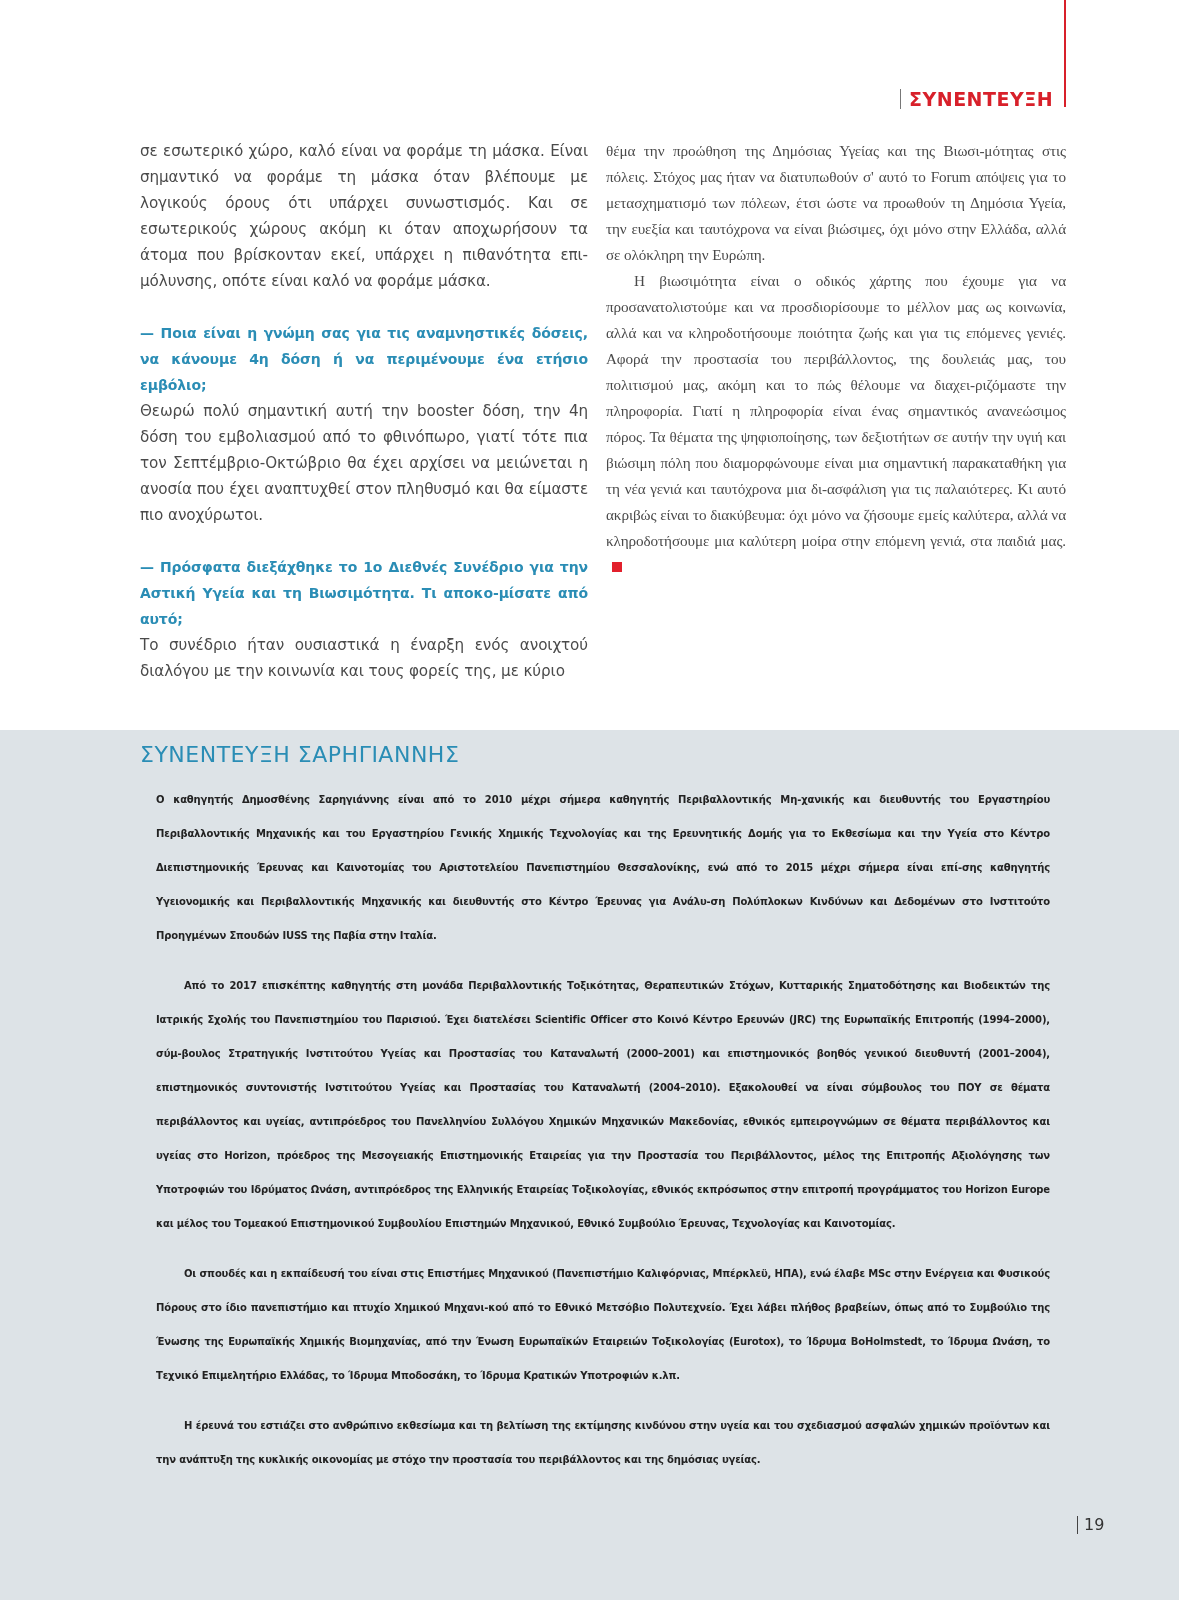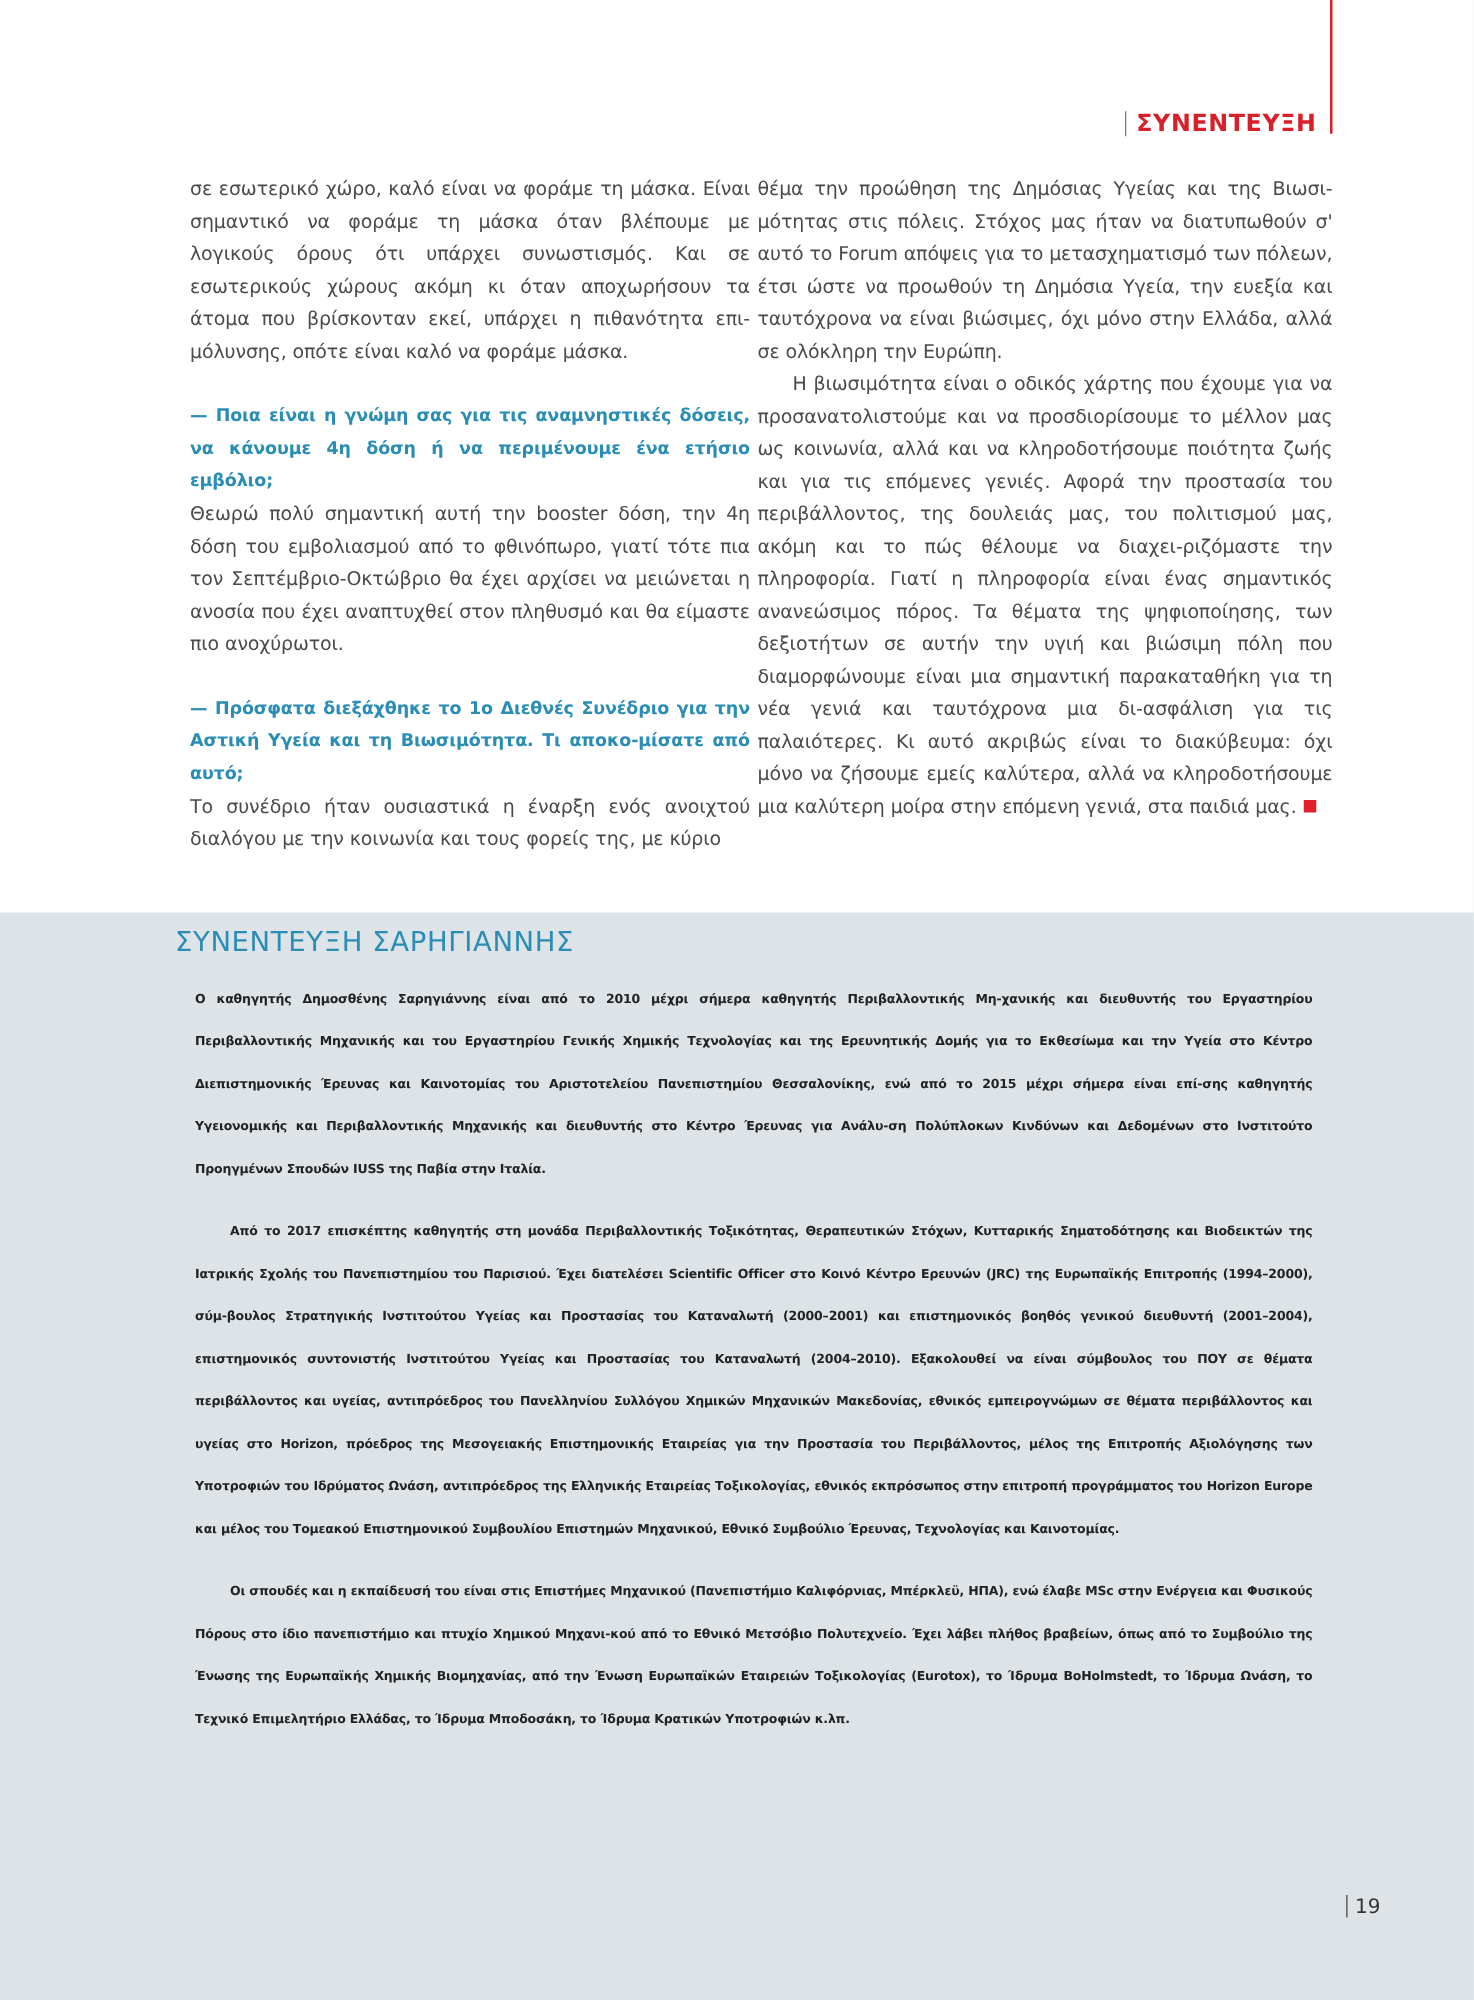--- a/index.html
+++ b/index.html
@@ -7,22 +7,22 @@
     width: 1179px; height: 1600px; position: relative; overflow: hidden;
     background: #ffffff; color: #3a3a3a;
     font-family: "DejaVu Sans", sans-serif;
   }
   .red-vline { position: absolute; left: 1064px; top: 0; width: 2px; height: 107px; background: #d8202a; }
   .section-tag { position: absolute; left: 880px; top: 88px; display: flex; align-items: center; padding-left: 20px; }
   .section-tag .bar { width: 1px; height: 20px; background: #777; margin-right: 8px; }
   .section-tag .label { color: #d8202a; font-weight: bold; font-size: 19px; letter-spacing: 0.5px; }
 
   .col { position: absolute; top: 138px; width: 448px; font-size: 15.2px; line-height: 26px; color: #4a4a4a; letter-spacing: -0.1px; }
-  .col-left { left: 140px; margin-left: 12px; }
-  .col-right { left: 606px; width: 460px; }
+  .col-left { left: 140px; }
+  .col-right { left: 606px; width: 460px; font-family: Liberation Serif, serif; }
   .col p { margin: 0; text-align: justify; }
   .col p.indent { text-indent: 28px; }
   .q { color: #2a8db5; font-weight: bold; font-size: 14px; margin-top: 26px !important; }
   .end-mark { display: inline-block; width: 10px; height: 10px; background: #e2202c; margin-left: 6px; vertical-align: 0; }
 
   .bio { position: absolute; left: 0; top: 730px; width: 1179px; height: 870px; background: #dde3e7; }
   .bio-inner { position: absolute; left: 140px; top: 12px; width: 926px; }
   .bio-name { color: #2a8db5; font-size: 22px; letter-spacing: 0.5px; margin: 0 0 2px 0; font-weight: normal; }
   .bio p { margin: 16px; font-size: 10px; line-height: 34px; font-weight: bold; color: #222; text-align: justify; letter-spacing: -0.15px; }
   .bio p.indent { text-indent: 28px; }
@@ -53,19 +53,20 @@
   <p>θέμα την προώθηση της Δημόσιας Υγείας και της Βιωσι-μότητας στις πόλεις. Στόχος μας ήταν να διατυπωθούν σ' αυτό το Forum απόψεις για το μετασχηματισμό των πόλεων, έτσι ώστε να προωθούν τη Δημόσια Υγεία, την ευεξία και ταυτόχρονα να είναι βιώσιμες, όχι μόνο στην Ελλάδα, αλλά σε ολόκληρη την Ευρώπη.</p>
   <p class="indent"><span>Η βιωσιμότητα είναι ο οδικός χάρτης που έχουμε για να προσανατολιστούμε και να προσδιορίσουμε το μέλλον μας ως κοινωνία, αλλά και να κληροδοτήσουμε ποιότητα ζωής και για τις επόμενες γενιές. Αφορά την προστασία του περιβάλλοντος, της δουλειάς μας, του πολιτισμού μας, ακόμη και το πώς θέλουμε να διαχει-ριζόμαστε την πληροφορία. Γιατί η πληροφορία είναι ένας σημαντικός ανανεώσιμος πόρος. Τα θέματα της ψηφιοποίησης, των δεξιοτήτων σε αυτήν την υγιή και βιώσιμη πόλη που διαμορφώνουμε είναι μια σημαντική παρακαταθήκη για τη νέα γενιά και ταυτόχρονα μια δι-ασφάλιση για τις παλαιότερες. Κι αυτό ακριβώς είναι το διακύβευμα: όχι μόνο να ζήσουμε εμείς καλύτερα, αλλά να κληροδοτήσουμε μια καλύτερη μοίρα στην επόμενη γενιά, στα παιδιά μας.</span><span class="end-mark"></span></p>
 </div>
 
 <div class="bio">
   <div class="bio-inner">
     <h2 class="bio-name">ΣΥΝΕΝΤΕΥΞΗ ΣΑΡΗΓΙΑΝΝΗΣ</h2>
     <p>Ο καθηγητής Δημοσθένης Σαρηγιάννης είναι από το 2010 μέχρι σήμερα καθηγητής Περιβαλλοντικής Μη-χανικής και διευθυντής του Εργαστηρίου Περιβαλλοντικής Μηχανικής και του Εργαστηρίου Γενικής Χημικής Τεχνολογίας και της Ερευνητικής Δομής για το Εκθεσίωμα και την Υγεία στο Κέντρο Διεπιστημονικής Έρευνας και Καινοτομίας του Αριστοτελείου Πανεπιστημίου Θεσσαλονίκης, ενώ από το 2015 μέχρι σήμερα είναι επί-σης καθηγητής Υγειονομικής και Περιβαλλοντικής Μηχανικής και διευθυντής στο Κέντρο Έρευνας για Ανάλυ-ση Πολύπλοκων Κινδύνων και Δεδομένων στο Ινστιτούτο Προηγμένων Σπουδών IUSS της Παβία στην Ιταλία.</p>
     <p class="indent">Από το 2017 επισκέπτης καθηγητής στη μονάδα Περιβαλλοντικής Τοξικότητας, Θεραπευτικών Στόχων, Κυτταρικής Σηματοδότησης και Βιοδεικτών της Ιατρικής Σχολής του Πανεπιστημίου του Παρισιού. Έχει διατελέσει Scientific Officer στο Κοινό Κέντρο Ερευνών (JRC) της Ευρωπαϊκής Επιτροπής (1994–2000), σύμ-βουλος Στρατηγικής Ινστιτούτου Υγείας και Προστασίας του Καταναλωτή (2000–2001) και επιστημονικός βοηθός γενικού διευθυντή (2001–2004), επιστημονικός συντονιστής Ινστιτούτου Υγείας και Προστασίας του Καταναλωτή (2004–2010). Εξακολουθεί να είναι σύμβουλος του ΠΟΥ σε θέματα περιβάλλοντος και υγείας, αντιπρόεδρος του Πανελληνίου Συλλόγου Χημικών Μηχανικών Μακεδονίας, εθνικός εμπειρογνώμων σε θέματα περιβάλλοντος και υγείας στο Horizon, πρόεδρος της Μεσογειακής Επιστημονικής Εταιρείας για την Προστασία του Περιβάλλοντος, μέλος της Επιτροπής Αξιολόγησης των Υποτροφιών του Ιδρύματος Ωνάση, αντιπρόεδρος της Ελληνικής Εταιρείας Τοξικολογίας, εθνικός εκπρόσωπος στην επιτροπή προγράμματος του Horizon Europe και μέλος του Τομεακού Επιστημονικού Συμβουλίου Επιστημών Μηχανικού, Εθνικό Συμβούλιο Έρευνας, Τεχνολογίας και Καινοτομίας.</p>
     <p class="indent">Οι σπουδές και η εκπαίδευσή του είναι στις Επιστήμες Μηχανικού (Πανεπιστήμιο Καλιφόρνιας, Μπέρκλεϋ, ΗΠΑ), ενώ έλαβε MSc στην Ενέργεια και Φυσικούς Πόρους στο ίδιο πανεπιστήμιο και πτυχίο Χημικού Μηχανι-κού από το Εθνικό Μετσόβιο Πολυτεχνείο. Έχει λάβει πλήθος βραβείων, όπως από το Συμβούλιο της Ένωσης της Ευρωπαϊκής Χημικής Βιομηχανίας, από την Ένωση Ευρωπαϊκών Εταιρειών Τοξικολογίας (Eurotox), το Ίδρυμα BoHolmstedt, το Ίδρυμα Ωνάση, το Τεχνικό Επιμελητήριο Ελλάδας, το Ίδρυμα Μποδοσάκη, το Ίδρυμα Κρατικών Υποτροφιών κ.λπ.</p>
+    <p class="indent">Η έρευνά του εστιάζει στο ανθρώπινο εκθεσίωμα και τη βελτίωση της εκτίμησης κινδύνου στην υγεία και του σχεδιασμού ασφαλών χημικών προϊόντων και την ανάπτυξη της κυκλικής οικονομίας με στόχο την προστασία του περιβάλλοντος και της δημόσιας υγείας.</p>
   </div>
 </div>
 
 <div class="page-num">
   <span class="bar"></span>
   <span class="num">19</span>
 </div>
 
 </body></html>

